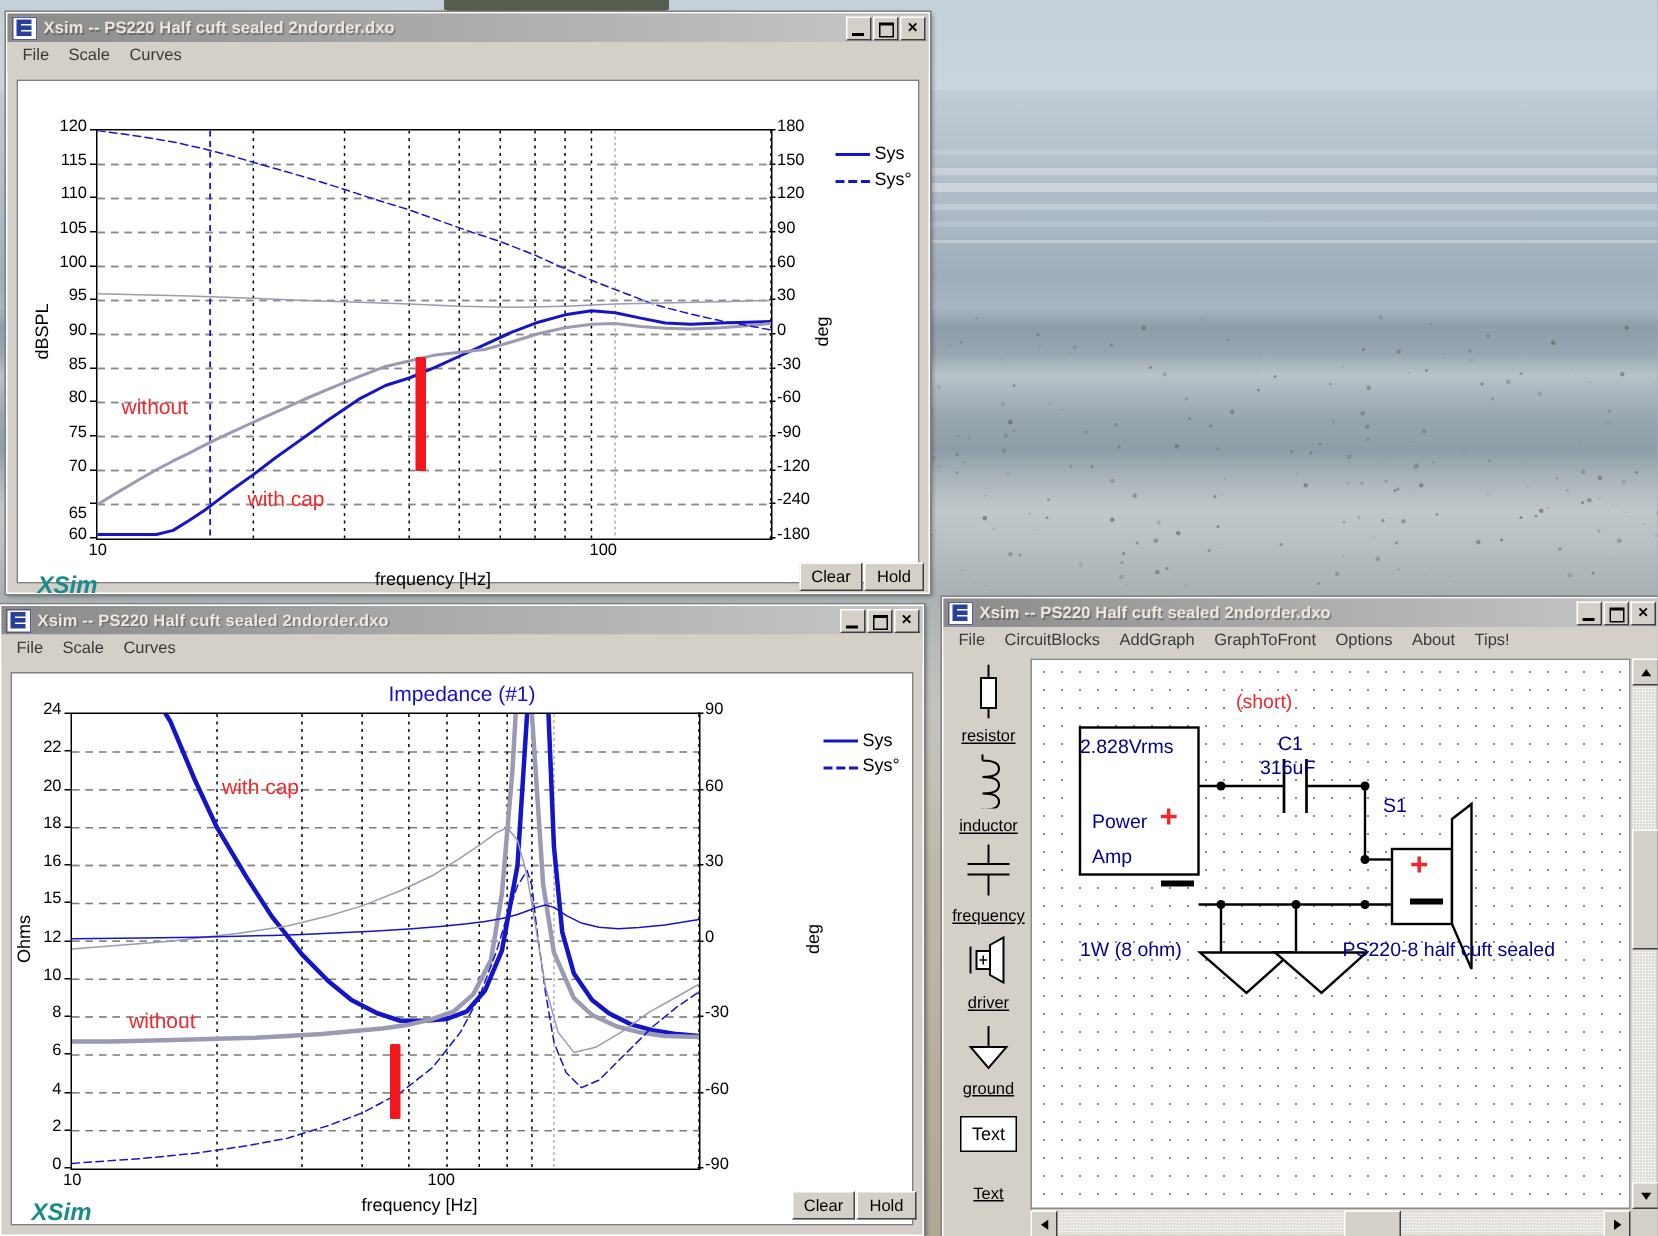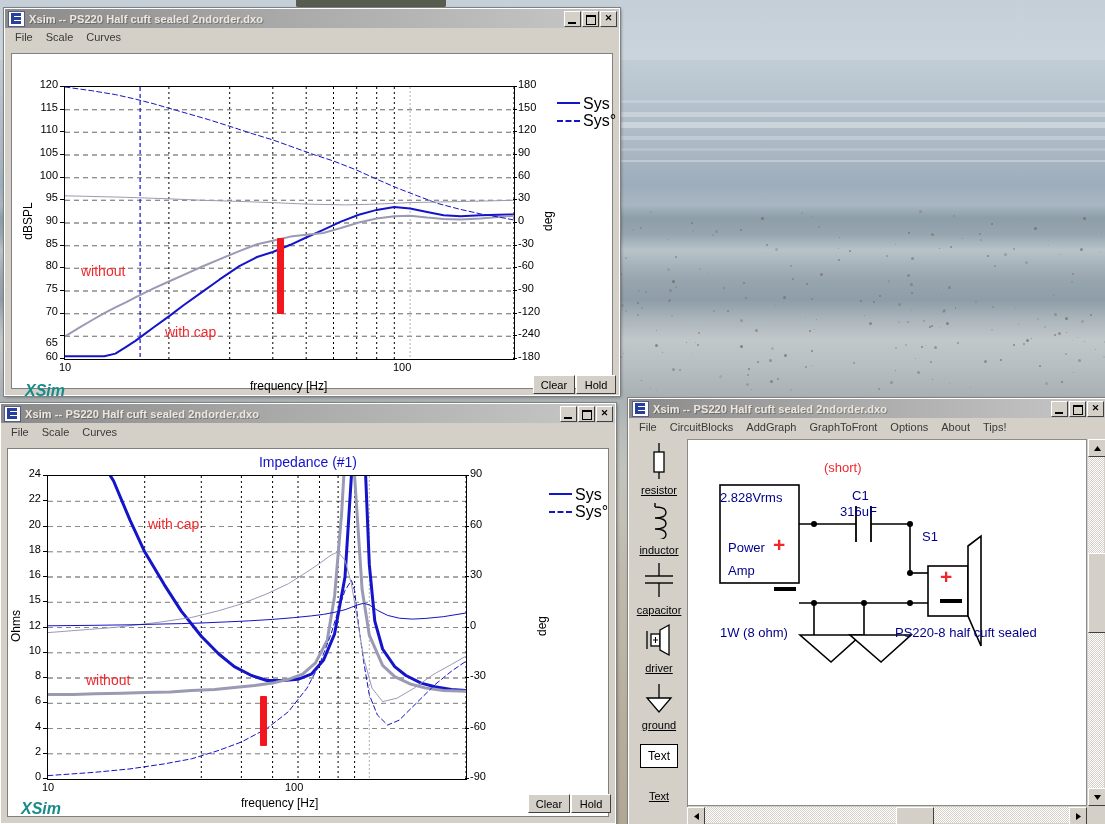--- a/index.html
+++ b/index.html
@@ -69,21 +69,21 @@
     font-size:14px;color:#1111cc;font-weight:normal;}
   .plot{position:absolute;background:#fff;border:1px solid #000;}
   .ylabel{position:absolute;font-size:12px;color:#000;
     transform:rotate(-90deg);transform-origin:50% 50%;white-space:nowrap;}
   .tick-l{position:absolute;font-size:11px;color:#000;text-align:right;}
   .tick-r{position:absolute;font-size:11px;color:#000;text-align:left;}
   .xtick{position:absolute;font-size:11px;color:#000;}
   .xlabel{position:absolute;font-size:12px;color:#000;}
   .legend-line{position:absolute;height:0;border-top:2px solid #1414c8;}
   .legend-dash{position:absolute;height:0;border-top:2px dashed #1414c8;}
-  .legend-lbl{position:absolute;font-size:16px;color:#000;}
+  .legend-lbl{position:absolute;font-size:12px;color:#000;}
   .annot{position:absolute;font-size:14px;color:#f0282d;white-space:nowrap;}
   .redbar{position:absolute;background:#f3161c;border-radius:1px;}
   .xsim-wm{position:absolute;font-size:16px;font-weight:bold;font-style:italic;color:#1a8b8b;}
   .btn{position:absolute;background:#d4d0c8;font-size:11px;color:#000;
     border-top:1px solid #fff;border-left:1px solid #fff;
     border-right:1px solid #404040;border-bottom:1px solid #404040;
     display:flex;align-items:center;justify-content:center;cursor:default;}
 
   
   .palette{position:absolute;background:#d4d0c8;}
@@ -642,21 +642,21 @@
       </svg>
       <span class="pal-lbl">inductor</span>
     </div>
     <div class="pal-item" style="top:122px;left:0;">
       <svg width="56" height="38">
         <line x1="28" y1="2" x2="28" y2="15" stroke="#000" stroke-width="1.3"></line>
         <line x1="14" y1="15" x2="42" y2="15" stroke="#000" stroke-width="1.4"></line>
         <line x1="14" y1="22" x2="42" y2="22" stroke="#000" stroke-width="1.4"></line>
         <line x1="28" y1="22" x2="28" y2="36" stroke="#000" stroke-width="1.3"></line>
       </svg>
-      <span class="pal-lbl">capacitor</span>
+      <span class="pal-lbl">frequency</span>
     </div>
     <div class="pal-item" style="top:184px;left:0;">
       <svg width="56" height="34">
         <line x1="16" y1="8" x2="16" y2="26" stroke="#000" stroke-width="1.3"></line>
         <rect x="20" y="11" width="9" height="12" fill="#fff" stroke="#000" stroke-width="1.3"></rect>
         <path d="M29 7 L38 2 L38 32 L29 27 Z" fill="#fff" stroke="#000" stroke-width="1.3"></path>
         <line x1="22" y1="17" x2="27" y2="17" stroke="#000" stroke-width="1"></line>
         <line x1="24.5" y1="14" x2="24.5" y2="20" stroke="#000" stroke-width="1"></line>
       </svg>
       <span class="pal-lbl">driver</span>

